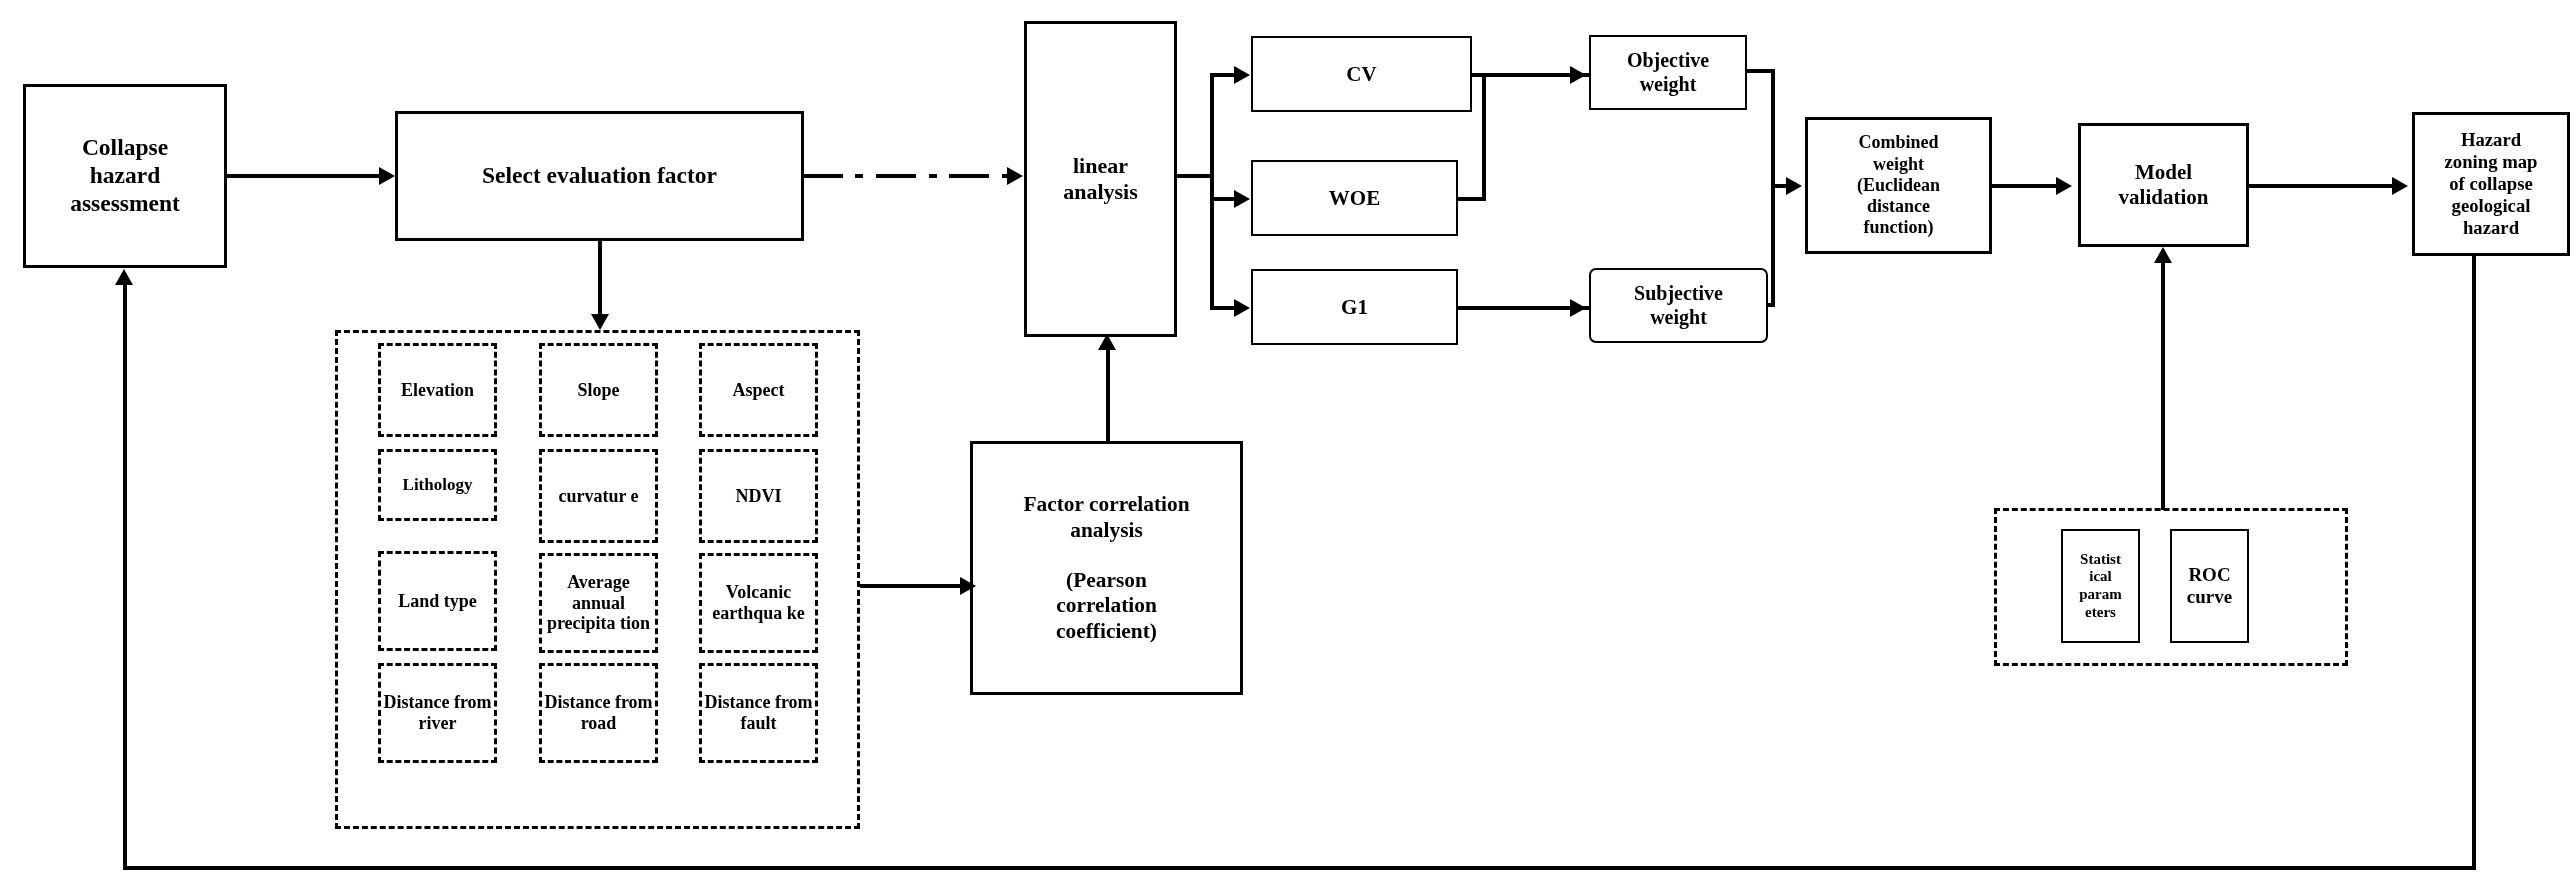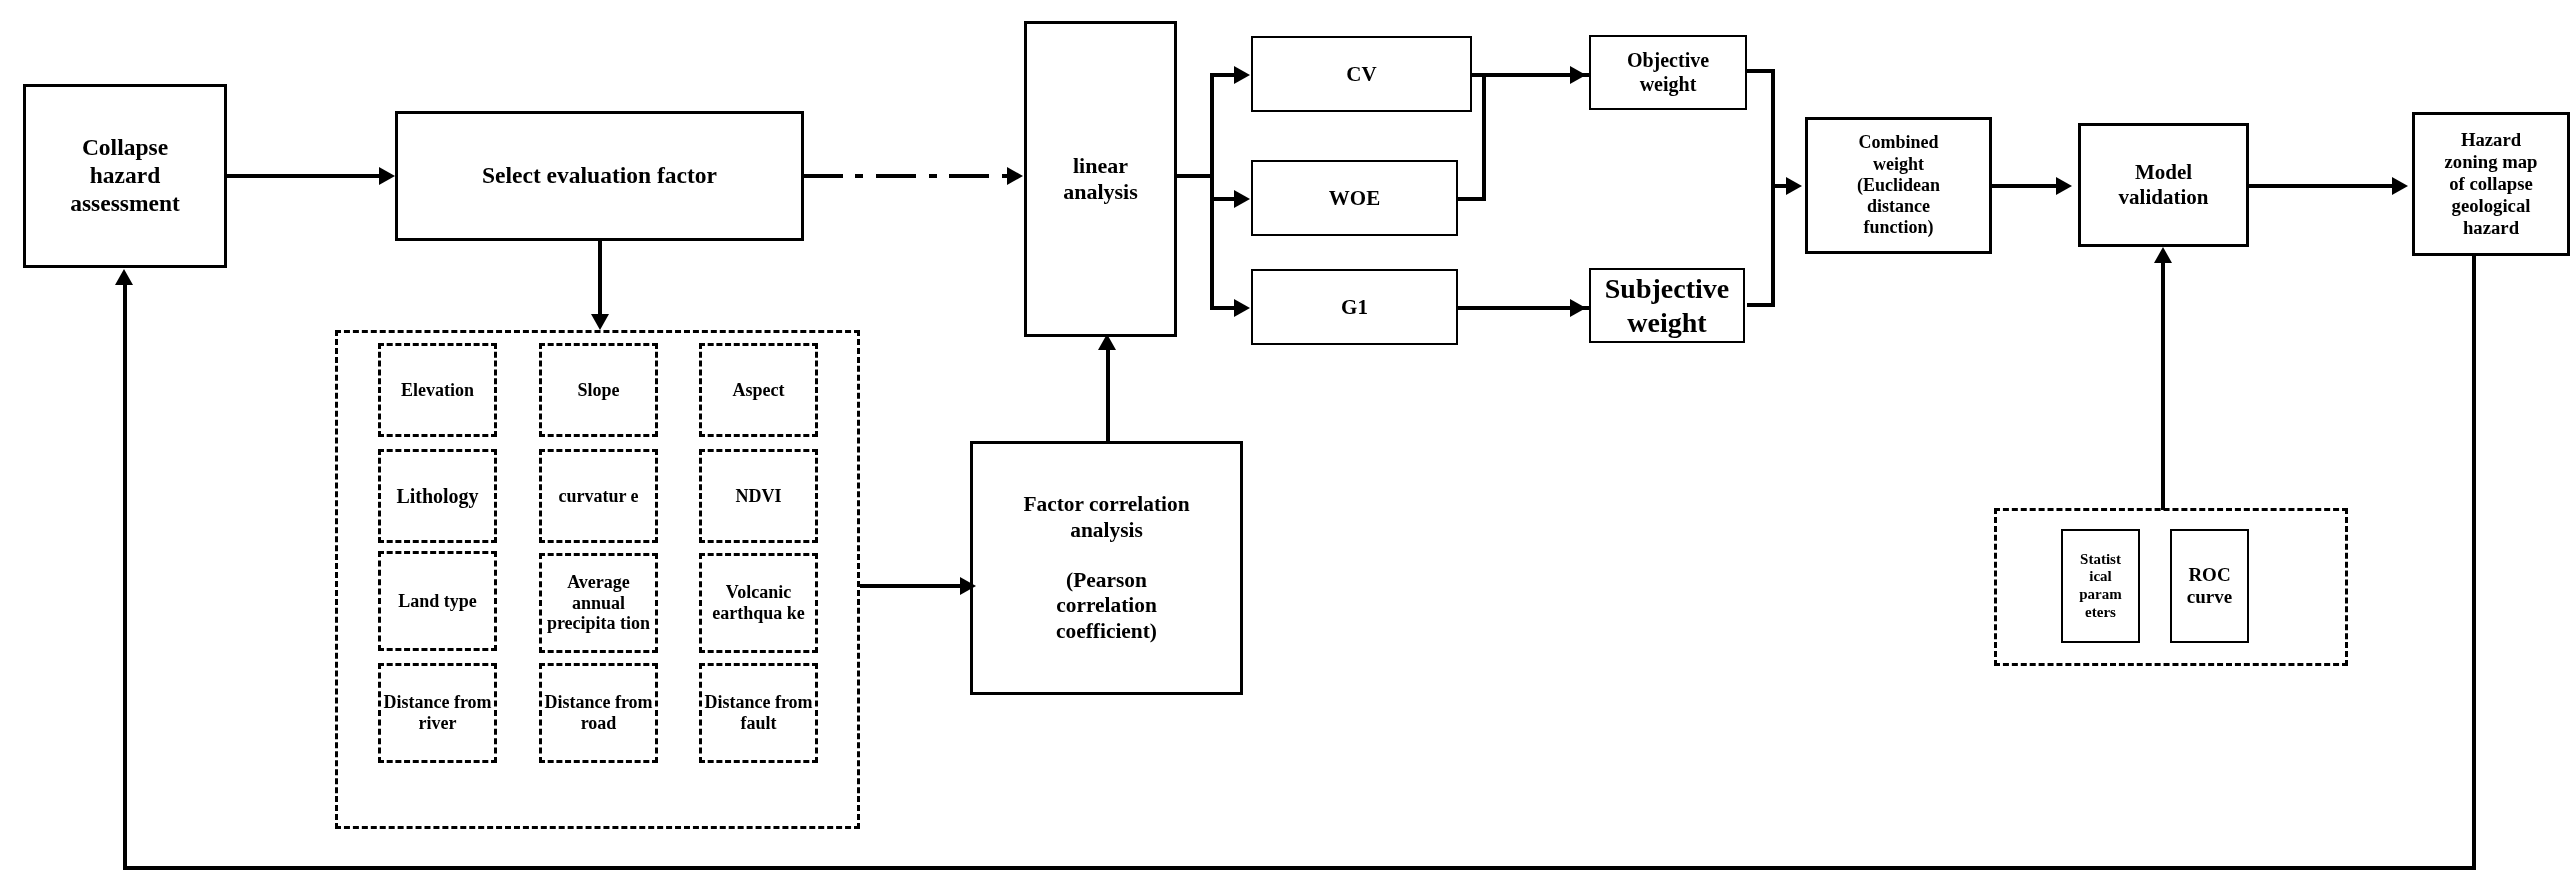--- a/index.html
+++ b/index.html
@@ -128,21 +128,21 @@
   <div class="dashnode" style="left:378px;top:343px;width:119px;height:94px;font-size:18px;">
     <span class="lbl">Elevation</span>
   </div>
   <div class="dashnode" style="left:539px;top:343px;width:119px;height:94px;font-size:18px;">
     <span class="lbl">Slope</span>
   </div>
   <div class="dashnode" style="left:699px;top:343px;width:119px;height:94px;font-size:18px;">
     <span class="lbl">Aspect</span>
   </div>
 
-  <div class="dashnode" style="left:378px;top:449px;width:119px;height:94px;font-size:20px;font-family:Liberation Serif, serif;">
+  <div class="dashnode" style="left:378px;top:449px;width:119px;height:72px;font-size:17px;font-family:Liberation Serif, serif;">
     <span class="lbl">Lithology</span>
   </div>
   <div class="dashnode" style="left:539px;top:449px;width:119px;height:94px;font-size:18px;">
     <span class="lbl">curvatur
 e</span>
   </div>
   <div class="dashnode" style="left:699px;top:449px;width:119px;height:94px;font-size:18px;">
     <span class="lbl">NDVI</span>
   </div>
 
@@ -225,21 +225,21 @@
   <div class="vline" style="left:1482px;top:73px;height:124px;"></div>
   <div class="hline" style="left:1458px;top:197px;width:28px;"></div>
 
   <div class="hline" style="left:1458px;top:306px;width:131px;"></div>
   <div class="arrow-r" style="left:1570px;top:299px;"></div>
 
   <div class="node thin" style="left:1589px;top:35px;width:158px;height:75px;font-size:20px;">
     <span class="lbl">Objective
 weight</span>
   </div>
-  <div class="node thin" style="left:1589px;top:268px;width:156px;height:75px;font-size:28px;">
+  <div class="node thin" style="left:1589px;top:268px;width:179px;height:75px;font-size:20px;border-radius:7px;">
     <span class="lbl">Subjective
 weight</span>
   </div>
 
   <div class="hline" style="left:1747px;top:69px;width:28px;"></div>
   <div class="hline" style="left:1747px;top:303px;width:28px;"></div>
   <div class="vline" style="left:1771px;top:69px;height:237px;"></div>
   <div class="hline" style="left:1771px;top:184px;width:21px;"></div>
   <div class="arrow-r" style="left:1786px;top:177px;"></div>
 

